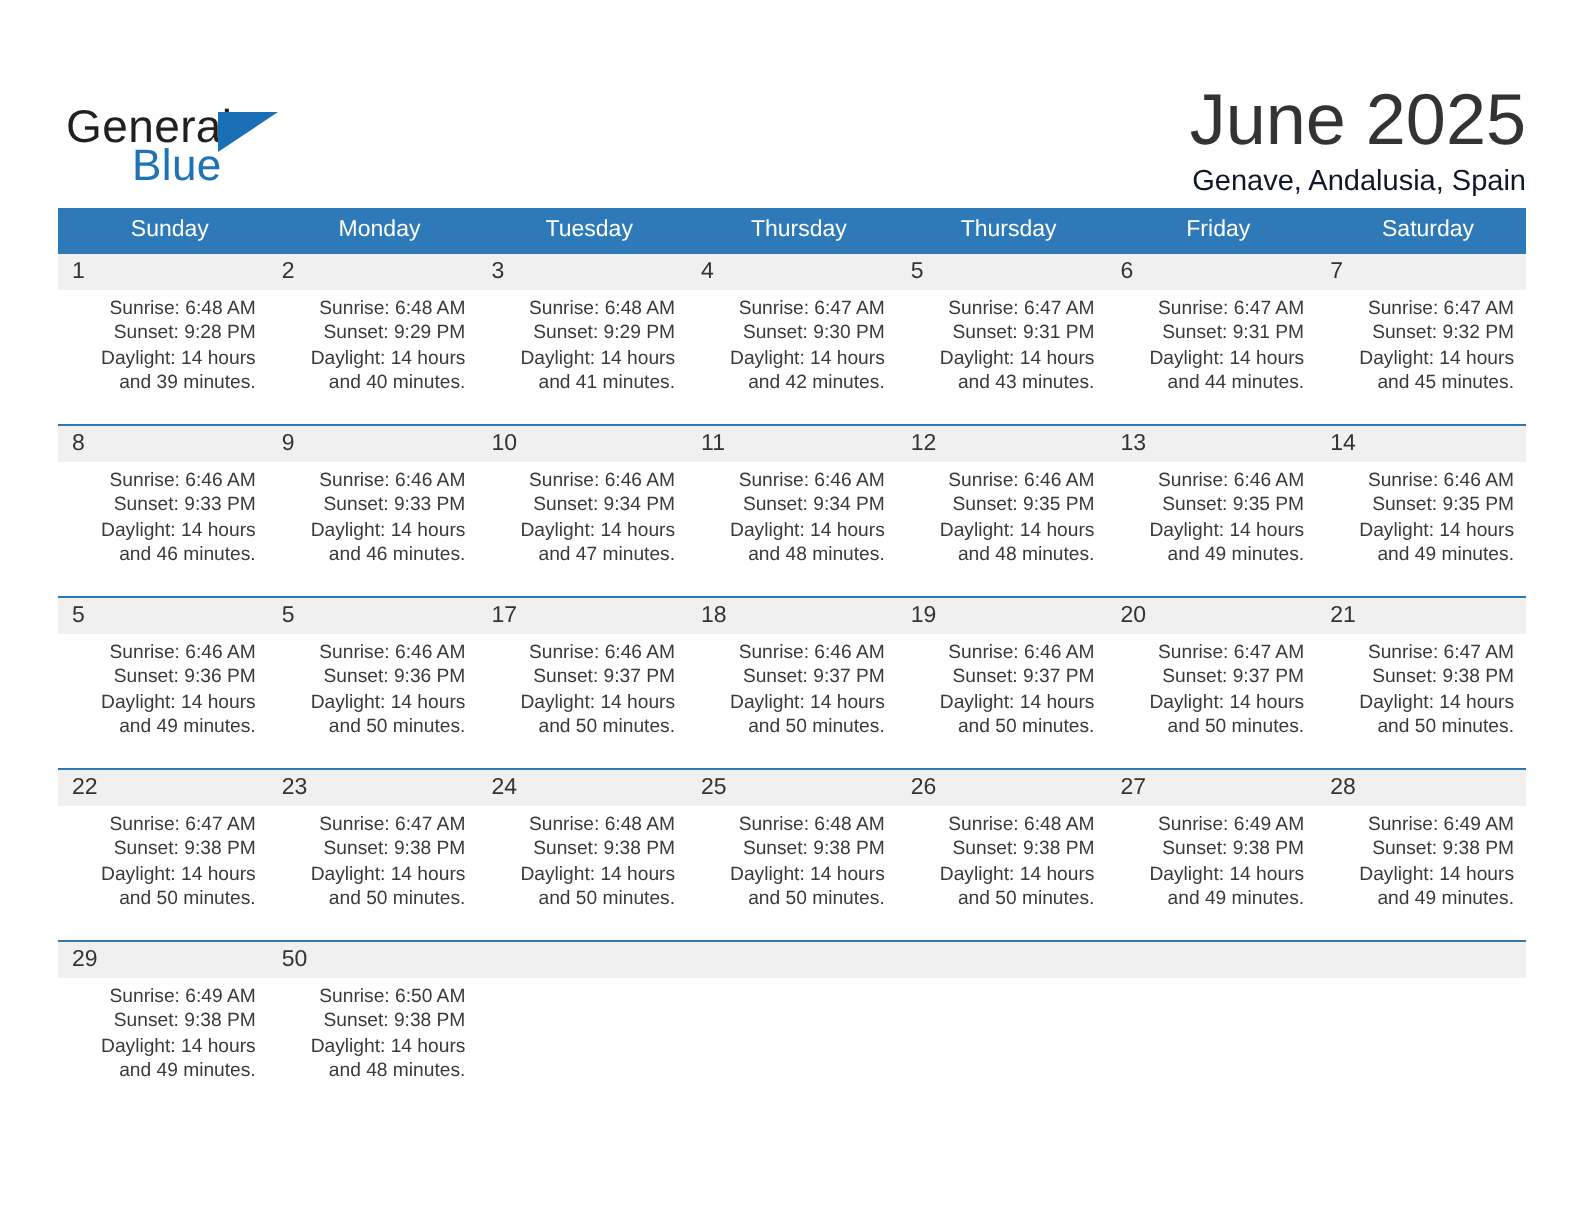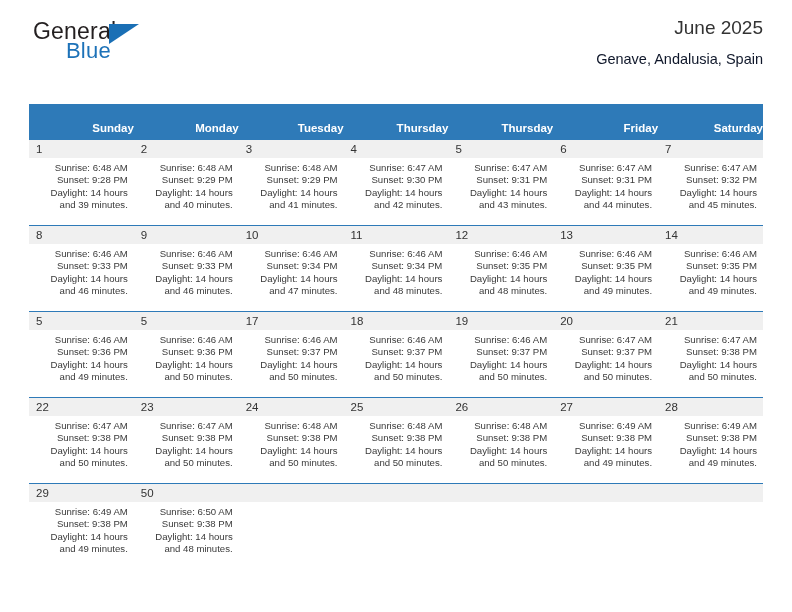--- a/index.html
+++ b/index.html
@@ -18,21 +18,21 @@
     position: relative;
     width: 792px;
     height: 612px;
     box-sizing: border-box;
   }
 
   
   .top-bar {
     position: absolute;
     left: 29px;
-    top: 12px;
+    top: 44px;
     right: 29px;
     height: 70px;
   }
   .logo {
     position: absolute;
     left: 4px;
     top: 6px;
     width: 200px;
     height: 56px;
   }
@@ -66,21 +66,21 @@
     border-bottom: 20px solid transparent;
   }
 
   .title-block {
     position: absolute;
     right: 0;
     top: 0;
     text-align: right;
   }
   .cal-title {
-    font-size: 19px;
+    font-size: 36px;
     font-weight: 400;
     color: #333333;
     line-height: 32px;
     white-space: nowrap;
   }
   .cal-subtitle {
     margin-top: 6px;
     font-size: 14.5px;
     font-weight: 400;
     color: #0f172a;
@@ -94,23 +94,23 @@
     left: 29px;
     top: 104px;
     width: 734px;
     border-collapse: collapse;
     table-layout: fixed;
   }
   .calendar th {
     background: #2e7ab8;
     color: #ffffff;
     font-size: 11.5px;
-    font-weight: 700;
-    text-align: right;
-    padding: 18px 0 5px 7px;
+    font-weight: 400;
+    text-align: center;
+    padding: 5px 0 5px 7px;
     height: 11px;
     line-height: 13px;
     border: none;
   }
   .calendar td {
     vertical-align: top;
     padding: 0;
     width: 104.85px;
     height: 85px;
     border-top: 1.4px solid #2e7ab8;

